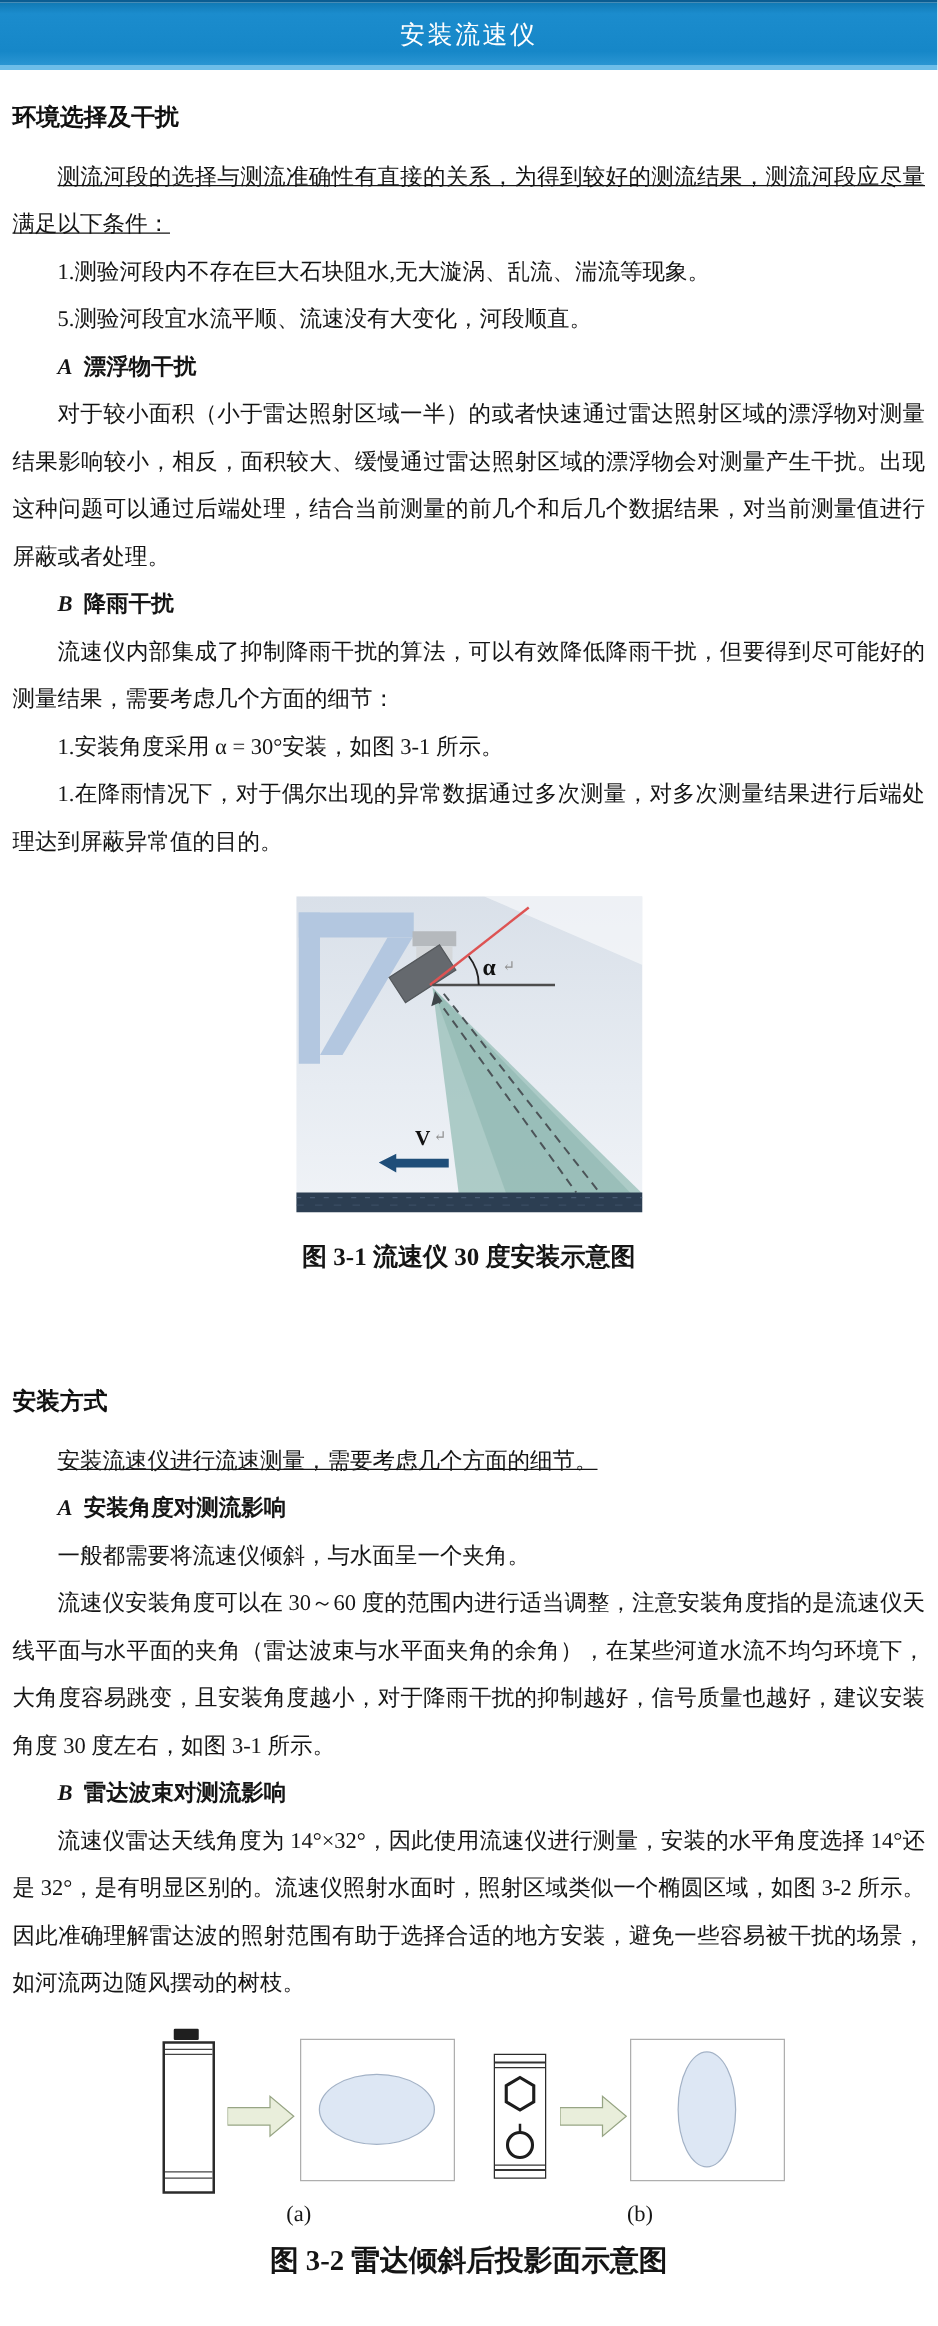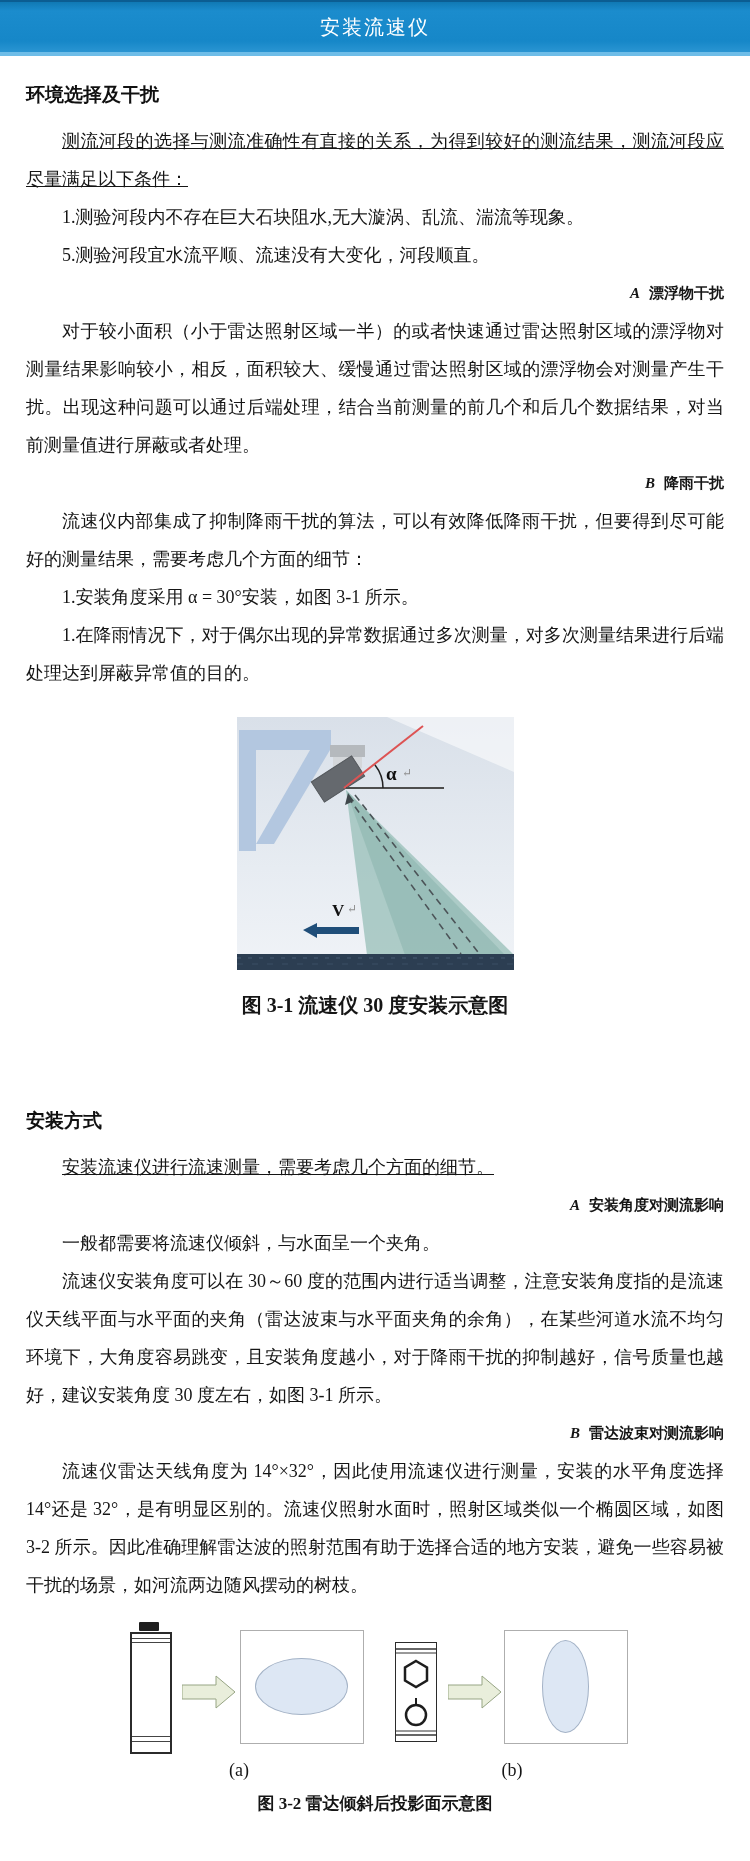--- a/index.html
+++ b/index.html
@@ -10,32 +10,32 @@
     height:50px; border-top:2px solid #0b5d92; border-bottom:4px solid #6ebde8;
     background:linear-gradient(180deg,#1079b4 0%,#1b8ccd 18%,#1687c8 78%,#2a95d2 100%);
     display:flex; align-items:center; justify-content:center;
   }
   .header-title {
     color:#ffffff; font-family:"Liberation Sans","DejaVu Sans",sans-serif;
     font-size:20px; letter-spacing:2px; font-weight:400;
   }
 
   
-  .content { margin:0 26px; }
+  .content { margin:0 10px; }
   .h2 {
     font-family:"Liberation Sans","DejaVu Sans",sans-serif;
     font-size:19px; font-weight:700; line-height:26px; color:#101010;
   }
   .h2.first { margin-top:26px; }
   .h2.second { margin-top:90px; }
   .p { font-size:18px; line-height:38px; text-align:justify; margin:0; }
   .indent { text-indent:36px; }
   .mt14 { margin-top:14px;text-decoration:underline; }
   .mt24 { margin-top:24px; }
-  .subhead { font-size:15px; line-height:38px; margin:0; text-indent:36px;text-align:right; }
+  .subhead { font-size:18px; line-height:38px; margin:0; text-indent:36px; }
   .subhead .letter { font-style:italic; font-weight:700; margin-right:9px; font-family:"Liberation Serif",serif; }
   .subhead .subtitle { font-weight:700; font-family:"Liberation Sans","DejaVu Sans",sans-serif; }
 
   
   .fig1-wrap { margin-top:25px; text-align:center; }
   .fig1-svg { display:inline-block; width:277px; height:253px; }
   .fig-caption {
     margin:18px 0 0 0; text-align:center; font-size:20px; font-weight:700; line-height:26px;
   }
 
@@ -50,21 +50,21 @@
   .sq2 { left:504px; top:8px; }
   .proj-ellipse { position:absolute; background:#dde7f4; border:1.5px solid #a3b2c6; border-radius:50%; }
   .ell-h { left:14px; top:27px; width:91px; height:55px; }
   .ell-v { left:37px; top:9px; width:45px; height:91px; }
   .arrow-svg { width:54px; height:36px; }
   .arr1 { left:182px; top:52px; }
   .arr2 { left:448px; top:52px; }
   .radar-front { left:395px; top:20px; width:40px; height:98px; background:#fff; border:1.5px solid #2b2b2b; }
   .sub-label { top:138px; width:60px; text-align:center; font-size:18px; }
   .lab-a { left:209px; } .lab-b { left:482px; }
-  .fig2-caption { top:170px; left:0; width:100%; text-align:center; font-size:17px; font-weight:700; }
+  .fig2-caption { top:170px; left:0; width:100%; text-align:center; font-size:23px; font-weight:700; }
 
   .ret { fill:#8f8f8f; }
 </style>
 </head>
 <body>
 
 <div class="header">
   <div class="header-title">安装流速仪</div>
 </div>
 

